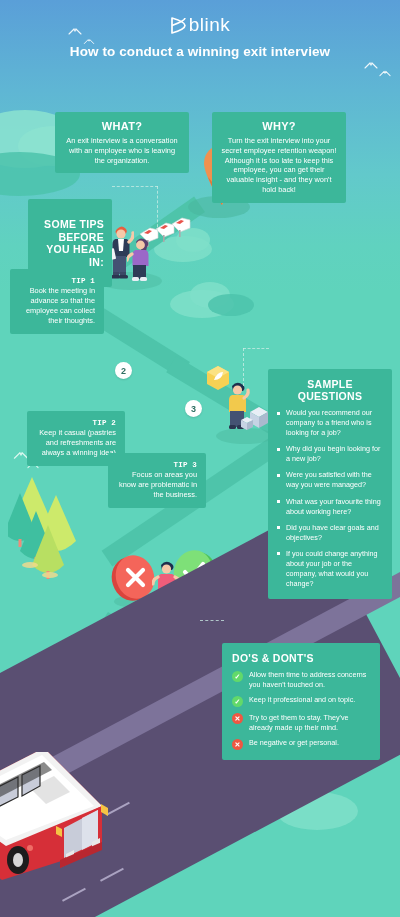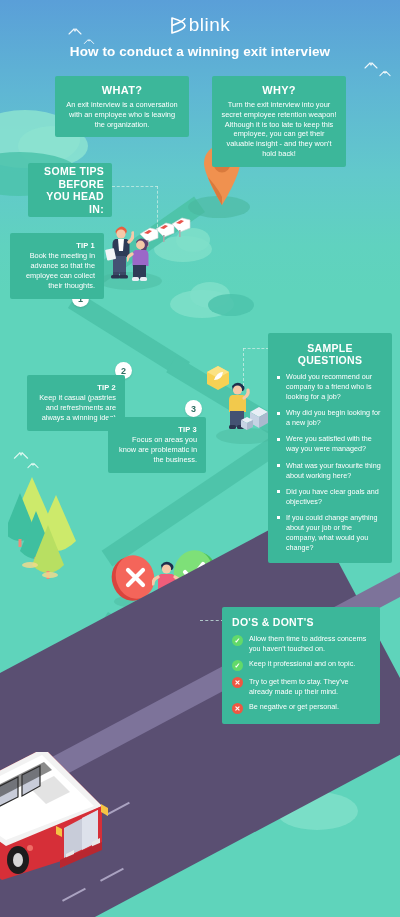--- a/index.html
+++ b/index.html
@@ -48,50 +48,51 @@
     transform-origin: 0 0;
   }
 
   
   .card {
     position: absolute;
     background: #3cb79a;
     color: #ffffff;
     border-radius: 2px;
     padding: 8px 9px;
+    margin-top: 36px;
   }
   .card-title {
     font-weight: bold;
     text-align: center;
     letter-spacing: .3px;
   }
   .card-body {
     text-align: center;
     line-height: 1.32;
   }
 
   #card-what  { left: 55px;  top: 76px;  width: 134px; }
   #card-why   { left: 212px; top: 76px;  width: 134px; }
   #card-what .card-title, #card-why .card-title { font-size: 11px; margin-bottom: 4px; }
   #card-what .card-body,  #card-why .card-body  { font-size: 7.4px; }
 
   #card-sometips {
     left: 28px; top: 163px; width: 84px;
-    padding: 2px 8px;
+    padding: 19px 8px;
   }
   #card-sometips .card-title {
     font-size: 10.5px; line-height: 1.2; text-align: right; margin: 0;
   }
 
   #card-tip1 { left: 10px; top: 233px; width: 94px; }
   #card-tip2 { left: 27px; top: 375px; width: 98px; }
   #card-tip3 { left: 108px; top: 417px; width: 98px; }
   .tip .tip-label {
     font-size: 7.5px; font-weight: bold; text-align: right;
-    margin-bottom: 1px; letter-spacing: .2px;
+    margin-bottom: 1px; letter-spacing: .2px; font-family: Liberation Mono, monospace;
   }
   .tip .tip-text {
     font-size: 7.4px; text-align: right; line-height: 1.35;
   }
 
   #card-questions {
     left: 268px; top: 333px; width: 124px;
     padding: 9px 9px 10px 9px;
   }
   #card-questions .card-title {

